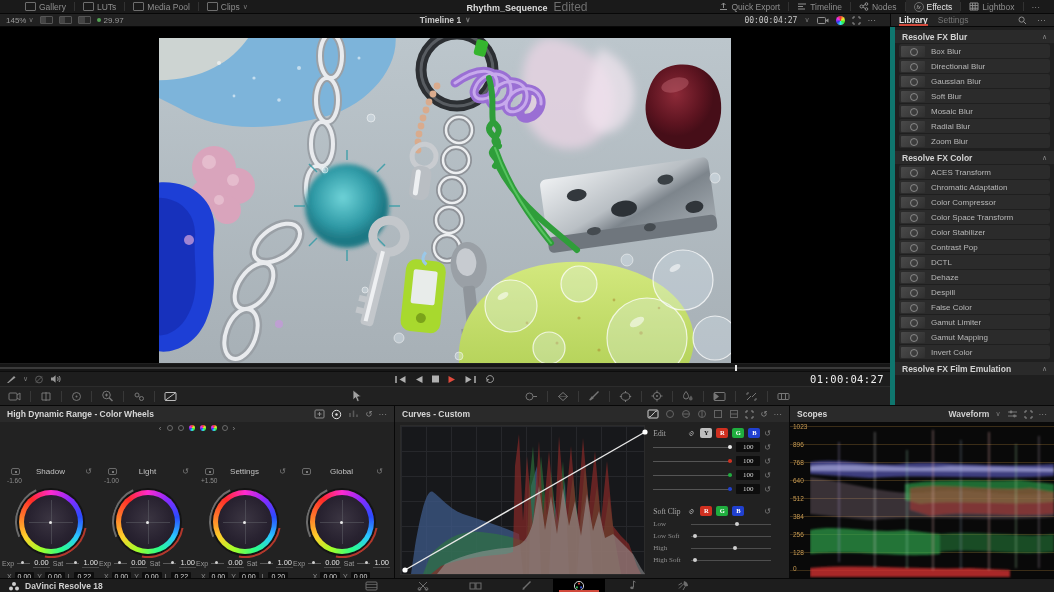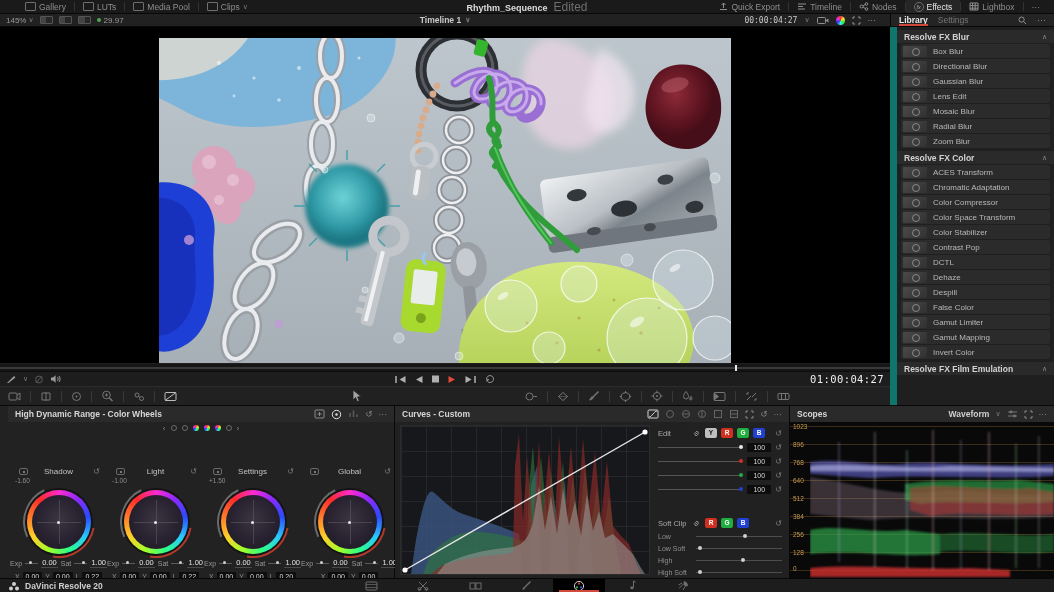--- a/index.html
+++ b/index.html
@@ -52,38 +52,38 @@
   .tr-center { position:absolute; left:50%; transform:translateX(-50%); display:flex; align-items:center; gap:8px; }
   .tr-center svg { display:block; }
   .tr-tc { margin-left:auto; color:#f0f0f0; font-size:10.5px; font-family:"DejaVu Sans Mono", monospace; letter-spacing:.4px; }
 
   .toolsrow { height:19px; background:#212121; border-top:1px solid #2c2c2c; display:flex; align-items:center; padding:0 8px; gap:9px; position:relative; }
   .toolsrow svg { opacity:.62; }
   .toolsrow .sep { width:1px; height:11px; background:#383838; }
   .cursor { position:absolute; left:352px; top:2px; }
 
   
-  .library { width:164px; background:#1f1f1f; border-left:7px solid #0f766e; overflow:hidden; }
+  .library { width:164px; background:#1f1f1f; border-left:5px solid #0f766e; overflow:hidden; }
   .lib-sec { height:13px; margin-top:3px; background:#2a2a2a; display:flex; align-items:center; padding:0 7px; }
   .lib-sec .t { font-size:8.5px; font-weight:bold; color:#d2d2d2; }
   .lib-sec .chev { margin-left:auto; color:#8a8a8a; font-size:7px; }
   .fx-item { height:14px; margin:1px 4px 0 4px; background:#2b2b2b; border-radius:2px; display:flex; align-items:center; gap:6px; padding-left:2px; }
   .fx-thumb { width:24px; height:11px; background:linear-gradient(135deg,#4a4a4a,#303030); border-radius:1px; position:relative; flex:none; }
   .fx-thumb::after { content:""; position:absolute; left:9px; top:2px; width:6px; height:6px; border:1px solid #9a9a9a; border-radius:50%; opacity:.8; }
   .fx-label { font-size:8px; color:#b8b8b8; white-space:nowrap; }
 
   
   .panels { display:flex; height:173px; border-top:1px solid #080808; }
   .phead { height:16px; background:#2a2a2a; display:flex; align-items:center; padding:0 7px; gap:6px; }
   .phead .title { font-size:8.5px; font-weight:bold; color:#d6d6d6; white-space:nowrap; }
   .phead .ic { color:#8a8a8a; font-size:8.5px; }
   .phead .grow { flex:1; }
 
   
-  .hdr { width:395px; background:#222; border-right:1px solid #080808;padding-left:8px; }
+  .hdr { width:395px; background:#222; border-right:1px solid #080808; }
   .dots { height:12px; display:flex; align-items:center; justify-content:center; gap:5px; color:#8a8a8a; font-size:8px; }
   .pdot { width:6px; height:6px; border-radius:50%; border:1px solid #6a6a6a; }
   .pdot.rainbow { border:none; background:conic-gradient(#e33,#ee3,#3e3,#3ee,#33e,#e3e,#e33); }
   .wheels { display:flex; padding:0 2px; }
   .wheel-col { width:97px;margin-top:32px; }
   .whead { position:relative; height:20px; text-align:center; }
   .zone-ic { position:absolute; left:9px; top:2px; width:9px; height:7px; border:1px solid #6a6a6a; border-radius:2px; }
   .zone-ic::after { content:""; position:absolute; left:3px; top:2px; width:2px; height:2px; background:#9a9a9a; border-radius:50%; }
   .zone-range { position:absolute; left:5px; top:11px; font-size:6.5px; color:#8e8e8e; }
   .zone-name { font-size:8px; color:#c2c2c2; line-height:12px; }
@@ -114,21 +114,21 @@
   .g-hue  { background:linear-gradient(90deg,#e33,#ee3,#3e3,#3ee,#33e,#e3e,#e33); }
   .g-mono { background:linear-gradient(90deg,#1a1a1a,#e8e8e8); }
 
   
   .curves { width:395px; background:#212121; border-right:1px solid #080808; }
   .cv-body { display:flex; }
   .graph { width:250px; height:150px; margin:3px 0 0 5px; background:#17181b; position:relative; border:1px solid #2b2b2b;
            background-image:linear-gradient(#26272b 1px, transparent 1px), linear-gradient(90deg,#26272b 1px, transparent 1px);
            background-size:25px 25px; }
   .graph svg { position:absolute; inset:0; }
-  .cv-ctrl { flex:1; padding:4px 7px 0 8px; }
+  .cv-ctrl { flex:1; padding:4px 18px 0 8px;font-family:Liberation Serif, serif; }
   .cv-row { display:flex; align-items:center; gap:4px; height:14px; }
   .cv-label { font-size:7.5px; color:#a8a8a8; width:30px; }
   .chbtn { width:12px; height:10px; border-radius:2px; font-size:6.5px; font-weight:bold; color:#fff; text-align:center; line-height:10px; }
   .chbtn.y { background:#bfbfbf; color:#111; }
   .chbtn.r { background:#d03020; }
   .chbtn.g { background:#1fad3e; }
   .chbtn.b { background:#2040d0; }
   .rst { color:#7a7a7a; font-size:8px; margin-left:auto; }
   .ch-track { flex:1; height:5px; position:relative; }
   .ch-track::before { content:""; position:absolute; left:0; right:0; top:2px; height:1px; background:#555; }
@@ -646,21 +646,21 @@
     <div class="fx-item">
         <span class="fx-thumb"></span>
         <span class="fx-label">Directional Blur</span>
       </div>
     <div class="fx-item">
         <span class="fx-thumb"></span>
         <span class="fx-label">Gaussian Blur</span>
       </div>
     <div class="fx-item">
         <span class="fx-thumb"></span>
-        <span class="fx-label">Lens Edit</span>
+        <span class="fx-label">Soft Blur</span>
       </div>
     <div class="fx-item">
         <span class="fx-thumb"></span>
         <span class="fx-label">Mosaic Blur</span>
       </div>
     <div class="fx-item">
         <span class="fx-thumb"></span>
         <span class="fx-label">Radial Blur</span>
       </div>
     <div class="fx-item">
@@ -1046,21 +1046,21 @@
           <span class="vbox" style="min-width:24px">100</span>
           <span class="rst" style="margin-left:0">↺</span>
         </div>
         <div class="cv-row">
           <span class="ch-track">
               <span class="ch-dot" style="right:0;background:#2040d0"></span>
             </span>
           <span class="vbox" style="min-width:24px">100</span>
           <span class="rst" style="margin-left:0">↺</span>
         </div>
-        <div class="cv-row" style="margin-top:20px;">
+        <div class="cv-row" style="margin-top:8px;">
           <span class="cv-label">Soft Clip</span>
           <svg class="linkic" viewBox="0 0 10 10">
               <path d="M4 6L6 4M2.5 5L4.5 3a1.4 1.4 0 0 1 2 2M7.5 5L5.5 7a1.4 1.4 0 0 1-2-2" stroke="#9a9a9a" fill="none"></path>
             </svg>
           <span class="chbtn r">R</span>
           <span class="chbtn g">G</span>
           <span class="chbtn b">B</span>
           <span class="rst">↺</span>
         </div>
         <div class="sc-row">
@@ -1165,21 +1165,21 @@
   </div>
 </div>
 
 <div class="botbar">
   <div class="brand">
     <svg width="12" height="10" viewBox="0 0 12 10">
         <circle cx="6" cy="3" r="2" fill="#cfcfcf"></circle>
         <circle cx="3" cy="7.5" r="2" fill="#cfcfcf"></circle>
         <circle cx="9" cy="7.5" r="2" fill="#cfcfcf"></circle>
       </svg>
-    <span>DaVinci Resolve 20</span>
+    <span>DaVinci Resolve 18</span>
   </div>
   <div class="pages">
     <div class="page">
         <svg width="13" height="10" viewBox="0 0 13 10">
           <rect x="1" y="1" width="11" height="8" rx="1" stroke="#9a9a9a" fill="none"></rect>
           <path d="M1 3.5h11M1 6.5h11" stroke="#9a9a9a" opacity=".7"></path>
         </svg>
       </div>
     <div class="page">
         <svg width="12" height="10" viewBox="0 0 12 10">

